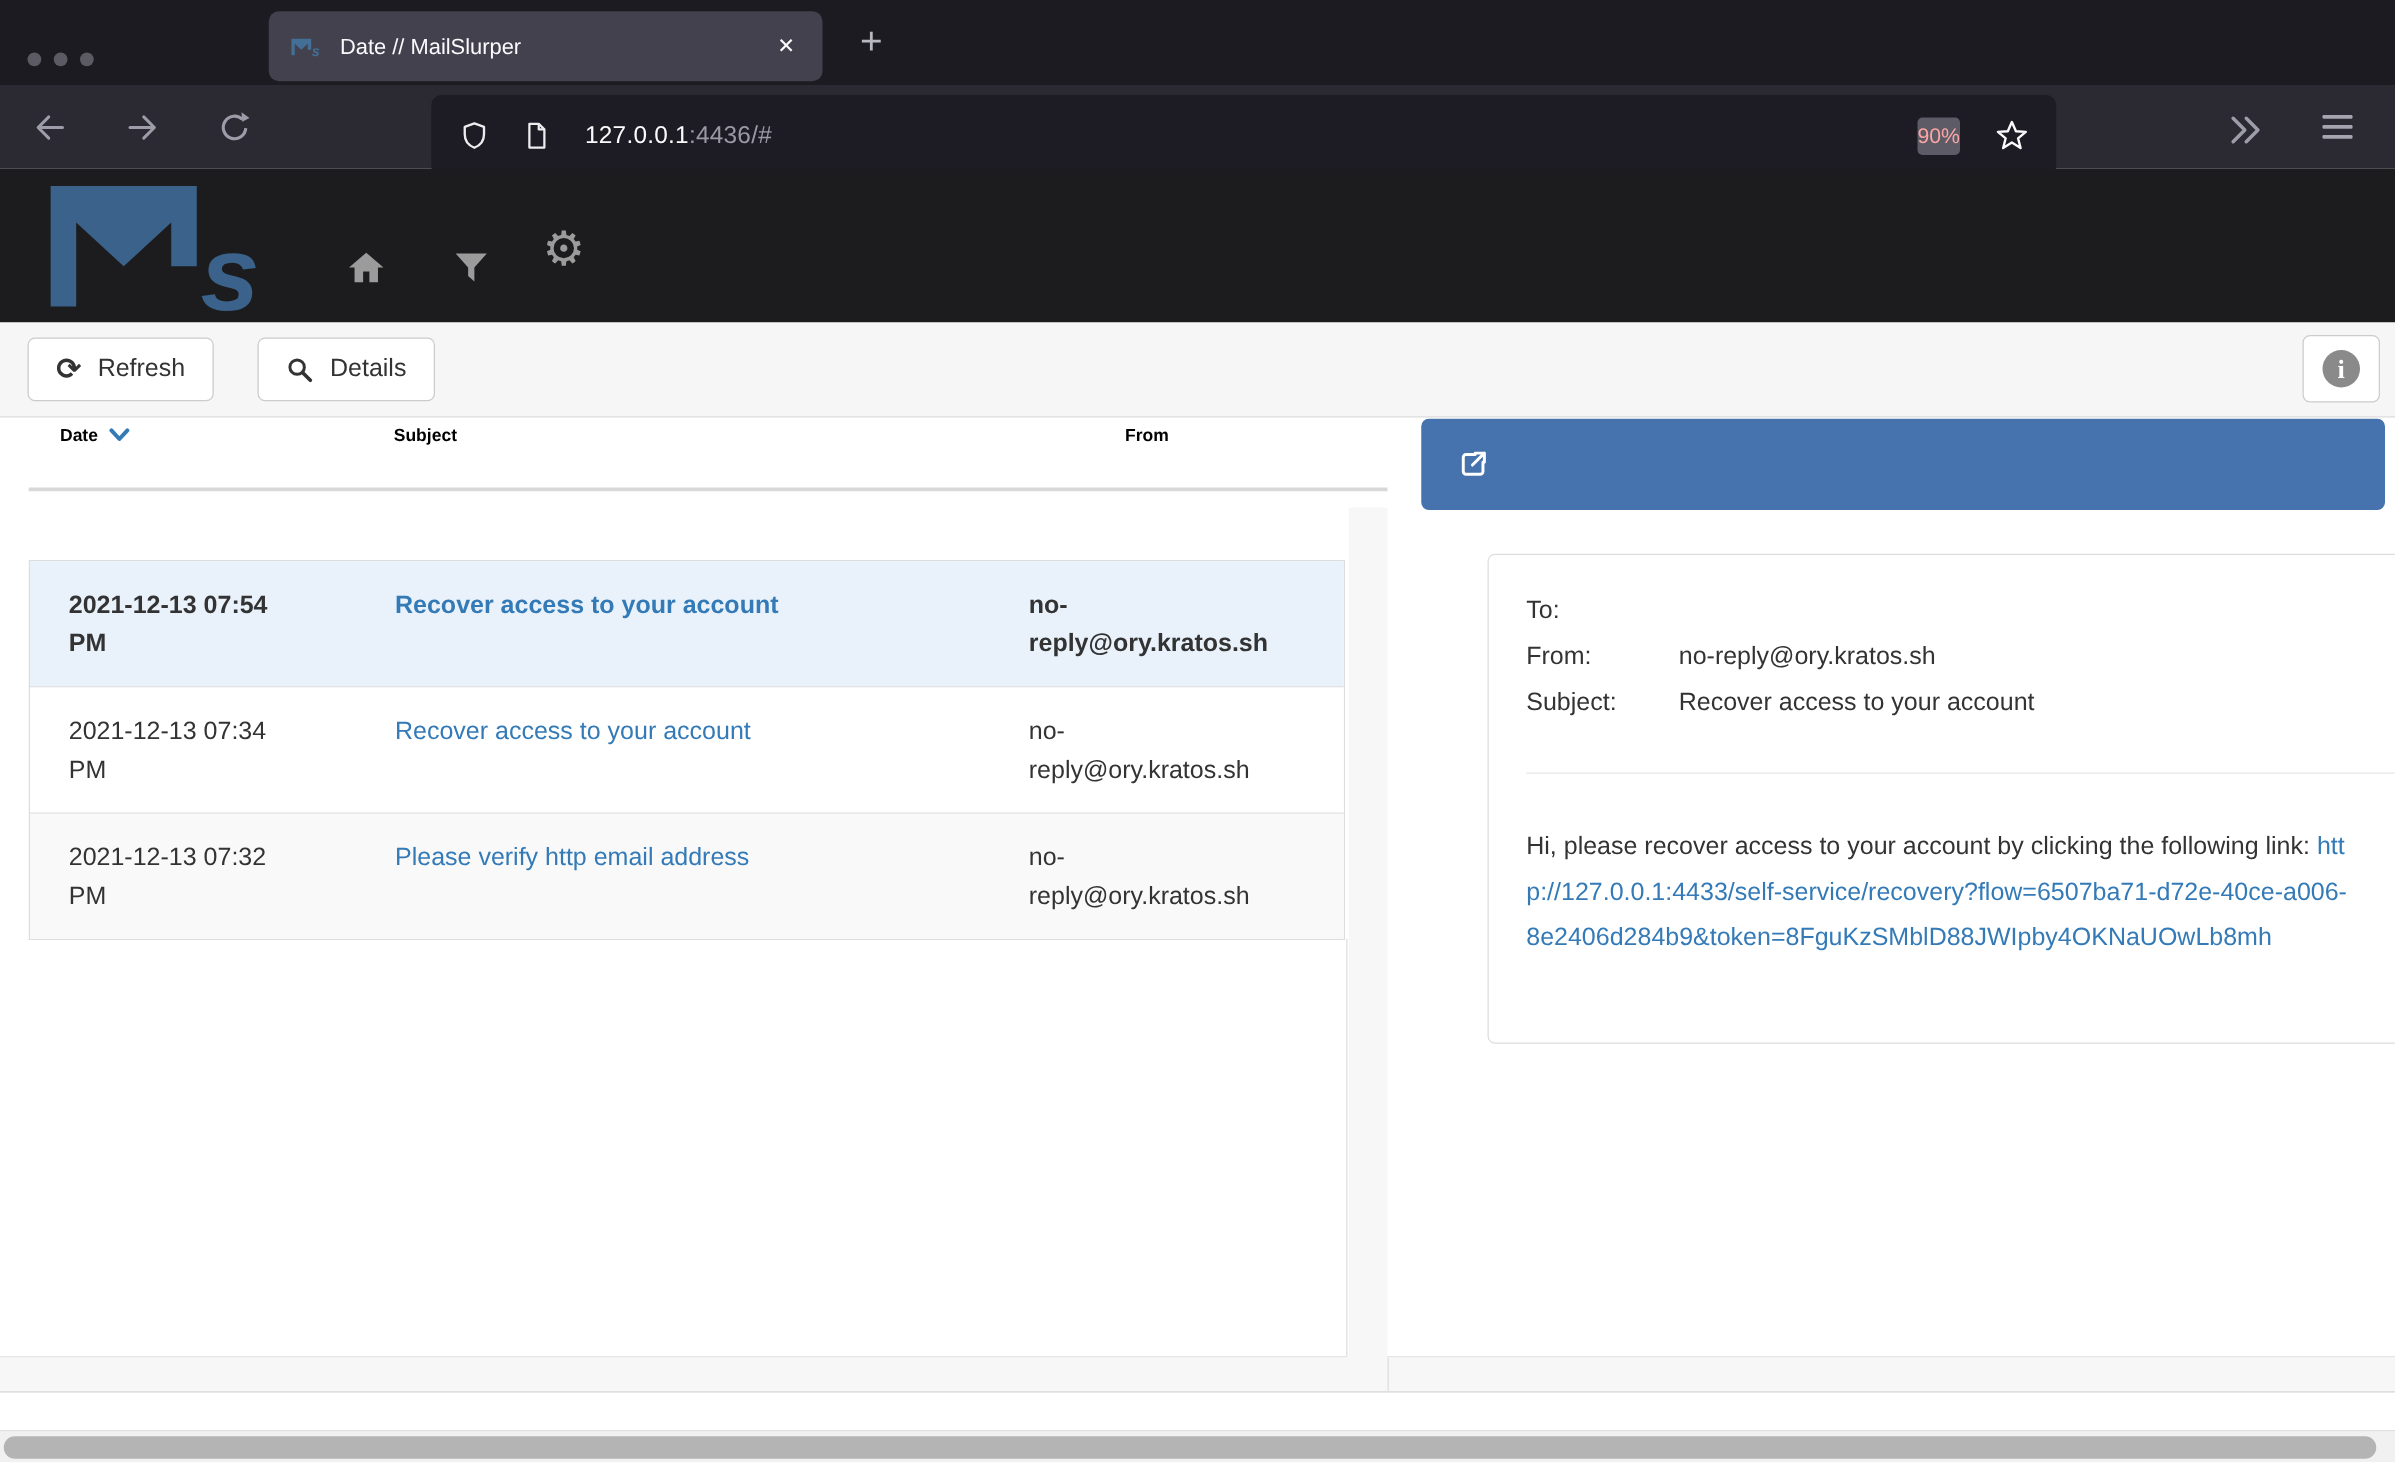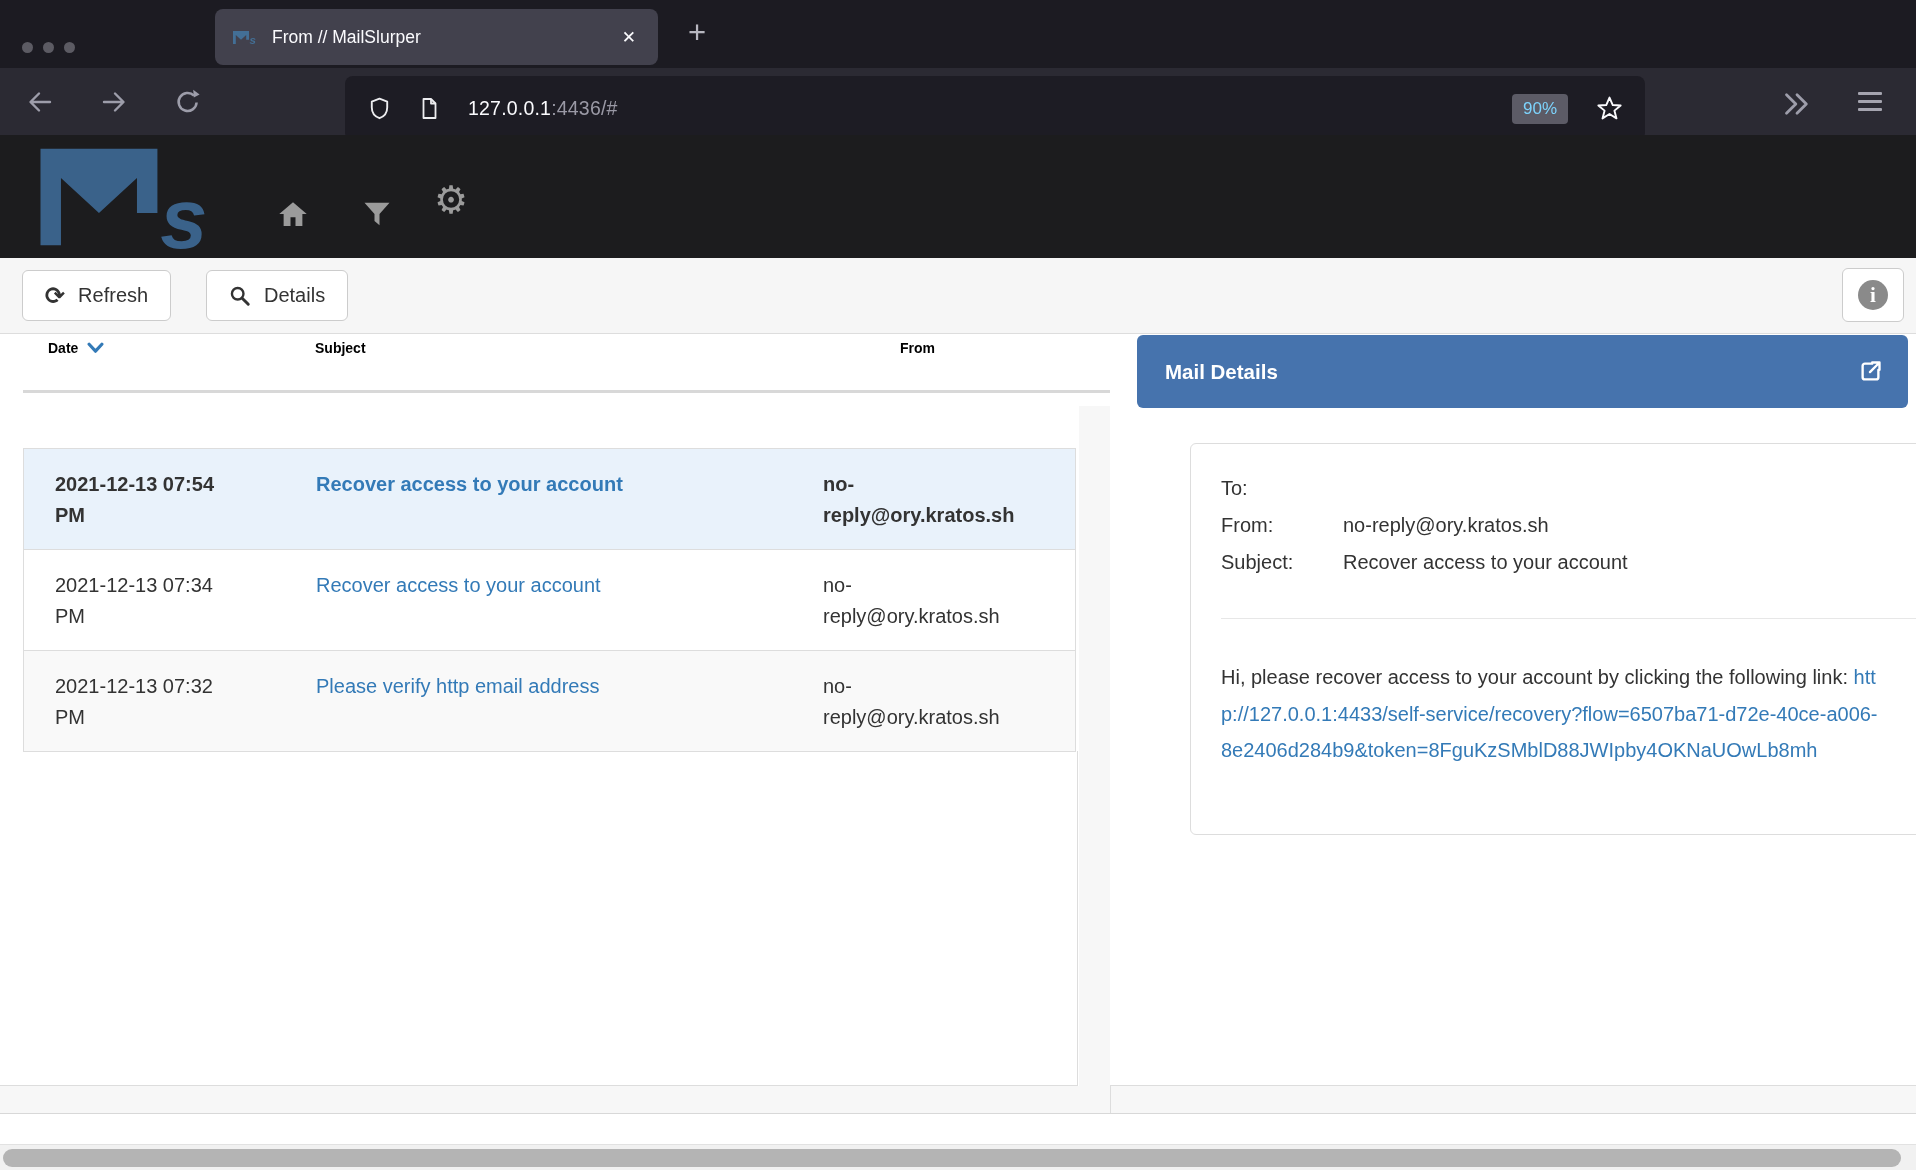--- a/index.html
+++ b/index.html
@@ -18,21 +18,21 @@
   .newtab{position:absolute;left:688px;top:15px;font-size:31px;color:#b7b7c0;font-weight:300;}
 
   
   .urlrow{position:absolute;top:68px;left:0;width:100%;height:67px;background:#2b2a33;}
   .navbtn{position:absolute;top:20px;width:28px;height:28px;}
   .urlbar{position:absolute;left:345px;top:8px;width:1300px;height:65px;background:#1d1c24;border-radius:8px;
           display:flex;align-items:center;padding:0 22px;box-sizing:border-box;}
   .url-text{font-size:19.5px;color:#fbfbfe;letter-spacing:.2px;}
   .url-muted{color:#9a99a5;}
   .flexspace{flex:1;}
-  .zoom-badge{background:#5c5b66;color:#7dd3fc;font-size:17px;padding:5px 11px;border-radius:4px;margin-right:28px;}
+  .zoom-badge{background:#5c5b66;color:#fca5a5;font-size:17px;padding:5px 0;border-radius:4px;margin-right:28px;}
   .burger{position:absolute;left:1858px;top:24px;width:24px;}
   .burger div{height:2.6px;background:#a5a4af;margin-bottom:5.6px;border-radius:1px;}
 
   
   .appnav{position:absolute;top:135px;left:0;width:100%;height:123px;background:#1c1c1e;}
   .logo{position:absolute;left:33px;top:5px;}
   .appico{position:absolute;top:64px;width:30px;height:30px;}
   .gearico{position:absolute;left:434px;top:46px;font-size:38px;color:#9b9b9b;line-height:1;}
 
   
@@ -96,21 +96,21 @@
     <div class="dots">
       <span class="dot"></span>
       <span class="dot"></span>
       <span class="dot"></span>
     </div>
     <div class="tab">
       <svg class="tab-fav" viewBox="0 0 130 78">
         <polygon points="0,6 80,6 80,50 66,50 66,26 40,50 14,26 14,72 0,72" fill="#436f96"></polygon>
         <text x="82" y="74" font-size="58" font-weight="bold" font-style="italic" fill="#436f96" font-family="'Liberation Sans','DejaVu Sans',sans-serif">s</text>
       </svg>
-      <span class="tab-title">From // MailSlurper</span>
+      <span class="tab-title">Date // MailSlurper</span>
       <span class="tab-close">✕</span>
     </div>
     <div class="newtab">+</div>
   </div>
 
   <div class="urlrow">
     <svg class="navbtn" style="left:26px" viewBox="0 0 28 28">
       <path d="M24 14 H5 M13 5.5 L4.5 14 L13 22.5" fill="none" stroke="#9d9daa" stroke-width="2.4" stroke-linecap="round" stroke-linejoin="round"></path>
     </svg>
     <svg class="navbtn" style="left:100px" viewBox="0 0 28 28">
@@ -218,21 +218,20 @@
         </div>
     </div>
   </div>
 
   <div class="gutter"></div>
   <div class="lp-rborder"></div>
   <div class="lp-bborder"></div>
   <div class="rp-bborder"></div>
 
   <div class="mdheader">
-    <span class="mdtitle">Mail Details</span>
     <svg width="27" height="27" viewBox="0 0 24 24">
       <path d="M13.5 5 H7 a2 2 0 0 0 -2 2 v10 a2 2 0 0 0 2 2 h10 a2 2 0 0 0 2 -2 v-6.5" fill="none" stroke="#fff" stroke-width="2.1" stroke-linecap="round"></path>
       <path d="M13.5 4 h6.5 v6.5 M20 4 L11.5 12.5" fill="none" stroke="#fff" stroke-width="2.1" stroke-linecap="round" stroke-linejoin="round"></path>
     </svg>
   </div>
 
   <div class="mdcard">
     <div class="fieldrow">
       <div>To:</div>
     </div>

